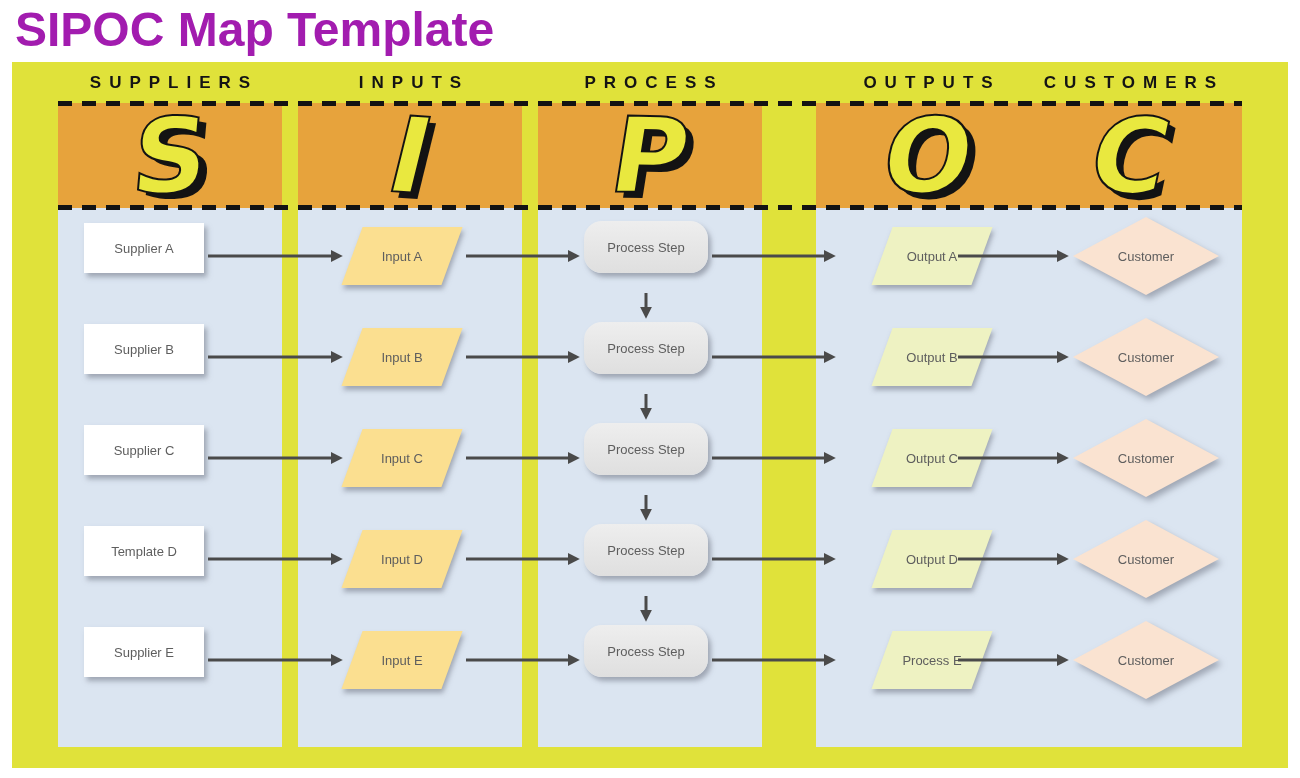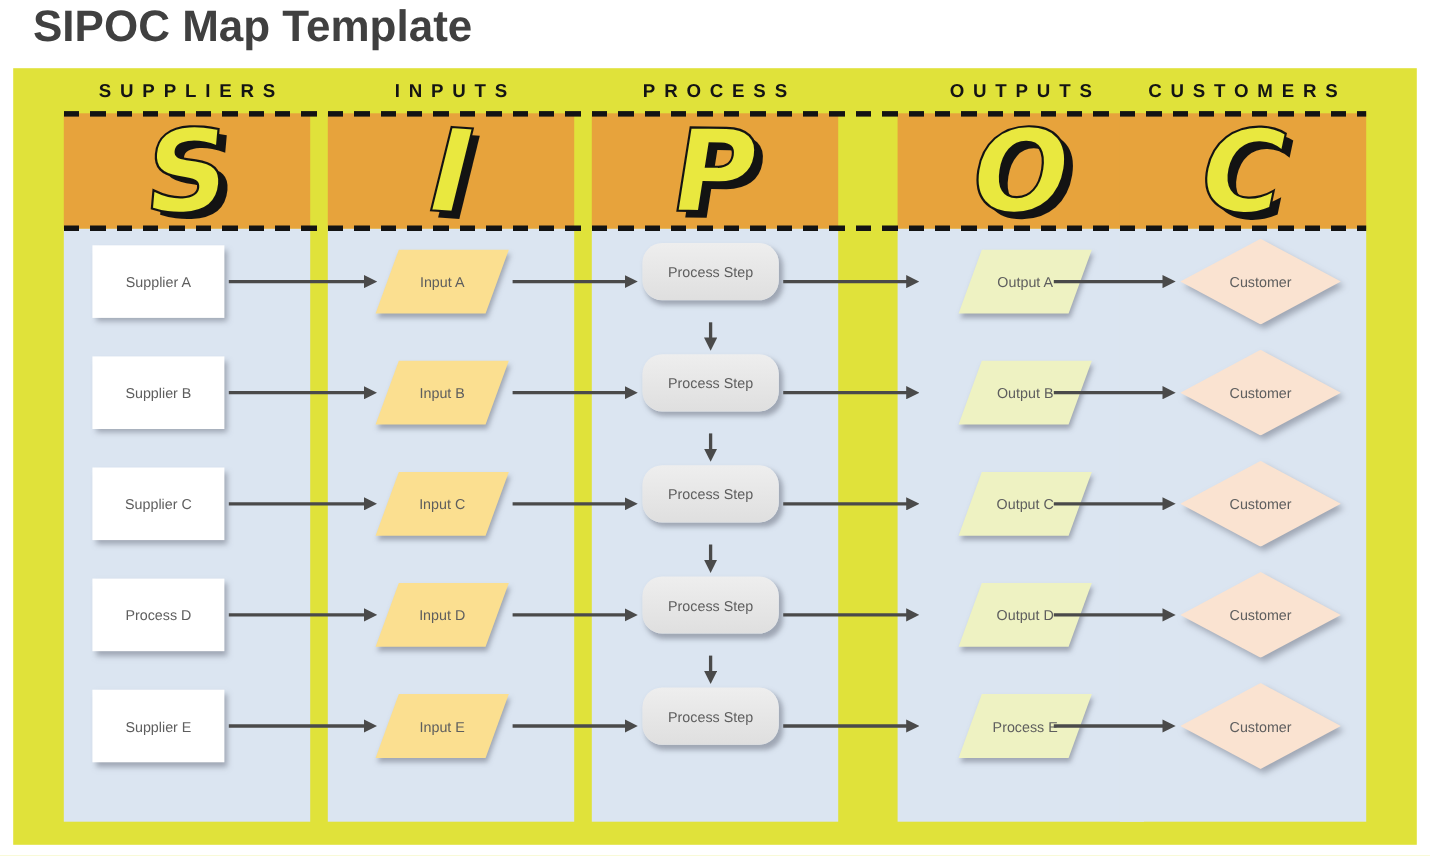--- a/index.html
+++ b/index.html
@@ -4,22 +4,22 @@
 <style>
   * { margin:0; padding:0; box-sizing:border-box; }
   html,body { width:1300px; height:778px; }
   body {
     background:#ffffff;
     font-family:"Liberation Sans", sans-serif;
     position:relative;
     overflow:hidden;
   }
   .page-title{
-    position:absolute; left:30px; top:2px;
-    font-size:40px; font-weight:bold; color:#404040;
+    position:absolute; left:15px; top:2px;
+    font-size:48px; font-weight:bold; color:#a21caf;
   }
   .board{
     position:absolute; left:12px; top:62px; width:1276px; height:706px;
     background:#e0e23a;
     padding-left:40px;
   }
   .col{ position:absolute; top:0; width:224px; height:685px; }
   .col-1{left:46px} .col-2{left:286px} .col-3{left:526px} .col-4{left:804px} .col-5{left:1006px}
   .col-header{
     position:absolute; top:11px; width:100%; text-align:center;
@@ -51,21 +51,21 @@
   .panel{
     position:absolute; top:146px; width:100%; height:539px;
     background:#dbe5f1;
   }
   .shape{ position:absolute; }
   .shape-label{
     position:absolute; inset:0; display:flex; align-items:center; justify-content:center;
     font-size:13px; color:#5e5e5e; text-align:center; z-index:2;
   }
   .rect{
-    width:120px; height:66px; left:26px; background:#ffffff;
+    width:120px; height:50px; left:26px; background:#ffffff;
     box-shadow:3px 4px 5px rgba(110,115,130,.55);
   }
   .proc{
     width:124px; height:52px; left:46px;
     background:linear-gradient(180deg,#eeeeee,#dfdfdf);
     border-radius:18px;
     box-shadow:3px 4px 5px rgba(110,115,130,.55);
   }
   .para{ width:100px; height:58px; }
   .para-in{ left:54px; } .para-out{ left:66px; }
@@ -104,21 +104,21 @@
       <div class="shape rect r1">
           <span class="shape-label">Supplier A</span>
         </div>
       <div class="shape rect r3">
           <span class="shape-label">Supplier C</span>
         </div>
       <div class="shape rect r2">
           <span class="shape-label">Supplier B</span>
         </div>
       <div class="shape rect r4">
-          <span class="shape-label">Process D</span>
+          <span class="shape-label">Template D</span>
         </div>
       <div class="shape rect r5">
           <span class="shape-label">Supplier E</span>
         </div>
     </div>
   </div>
 
   <div class="col col-2">
     <div class="col-header">INPUTS</div>
     <div class="banner">

